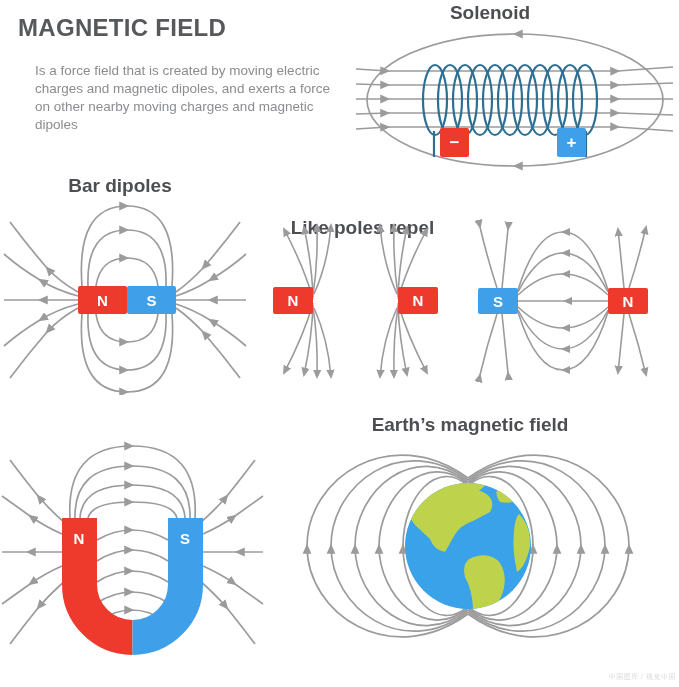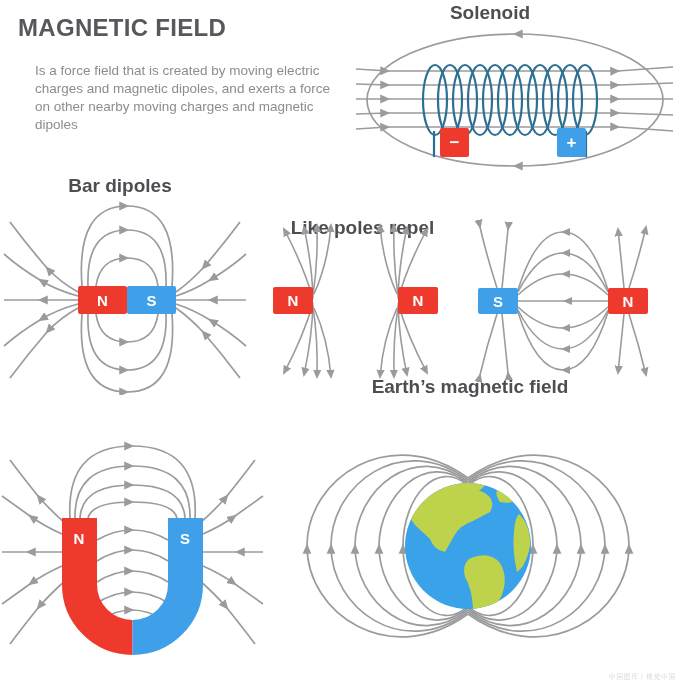--- a/index.html
+++ b/index.html
@@ -194,21 +194,21 @@
       <path class="fl" marker-mid="url(#m5)" d="M199,140 Q215,154 227,168 Q243,188 255,204"></path>
     </g>
     <g>
       <path class="uarm-red" d="M79.5,78 L79.5,144 A53,53 0 0 0 132.5,197.5"></path>
       <path class="uarm-blue" d="M185.5,78 L185.5,144 A53,53 0 0 1 132.5,197.5"></path>
     </g>
   </svg>
   <div class="pole bare" style="left:61px;top:527px;width:36px;height:22px;">N</div>
   <div class="pole bare" style="left:167px;top:527px;width:36px;height:22px;">S</div>
 
-  <div class="ptitle" style="left:320px;top:376px;width:300px;text-align:center;">Earth’s magnetic field</div>
+  <div class="ptitle" style="left:320px;top:414px;width:300px;text-align:center;">Earth’s magnetic field</div>
   <svg class="panel-svg" style="left:285px;top:420px;" width="394" height="267" viewBox="0 0 394 267">
     <defs>
       <marker id="m6" viewBox="0 0 10 10" refX="7" refY="5" markerWidth="6.5" markerHeight="6.5" orient="auto">
         <path class="ah" d="M0,1 L9,5 L0,9 Z"></path>
       </marker>
       <clipPath id="globeclip">
           <circle cx="183" cy="126" r="63"></circle>
         </clipPath>
     </defs>
     <g>

